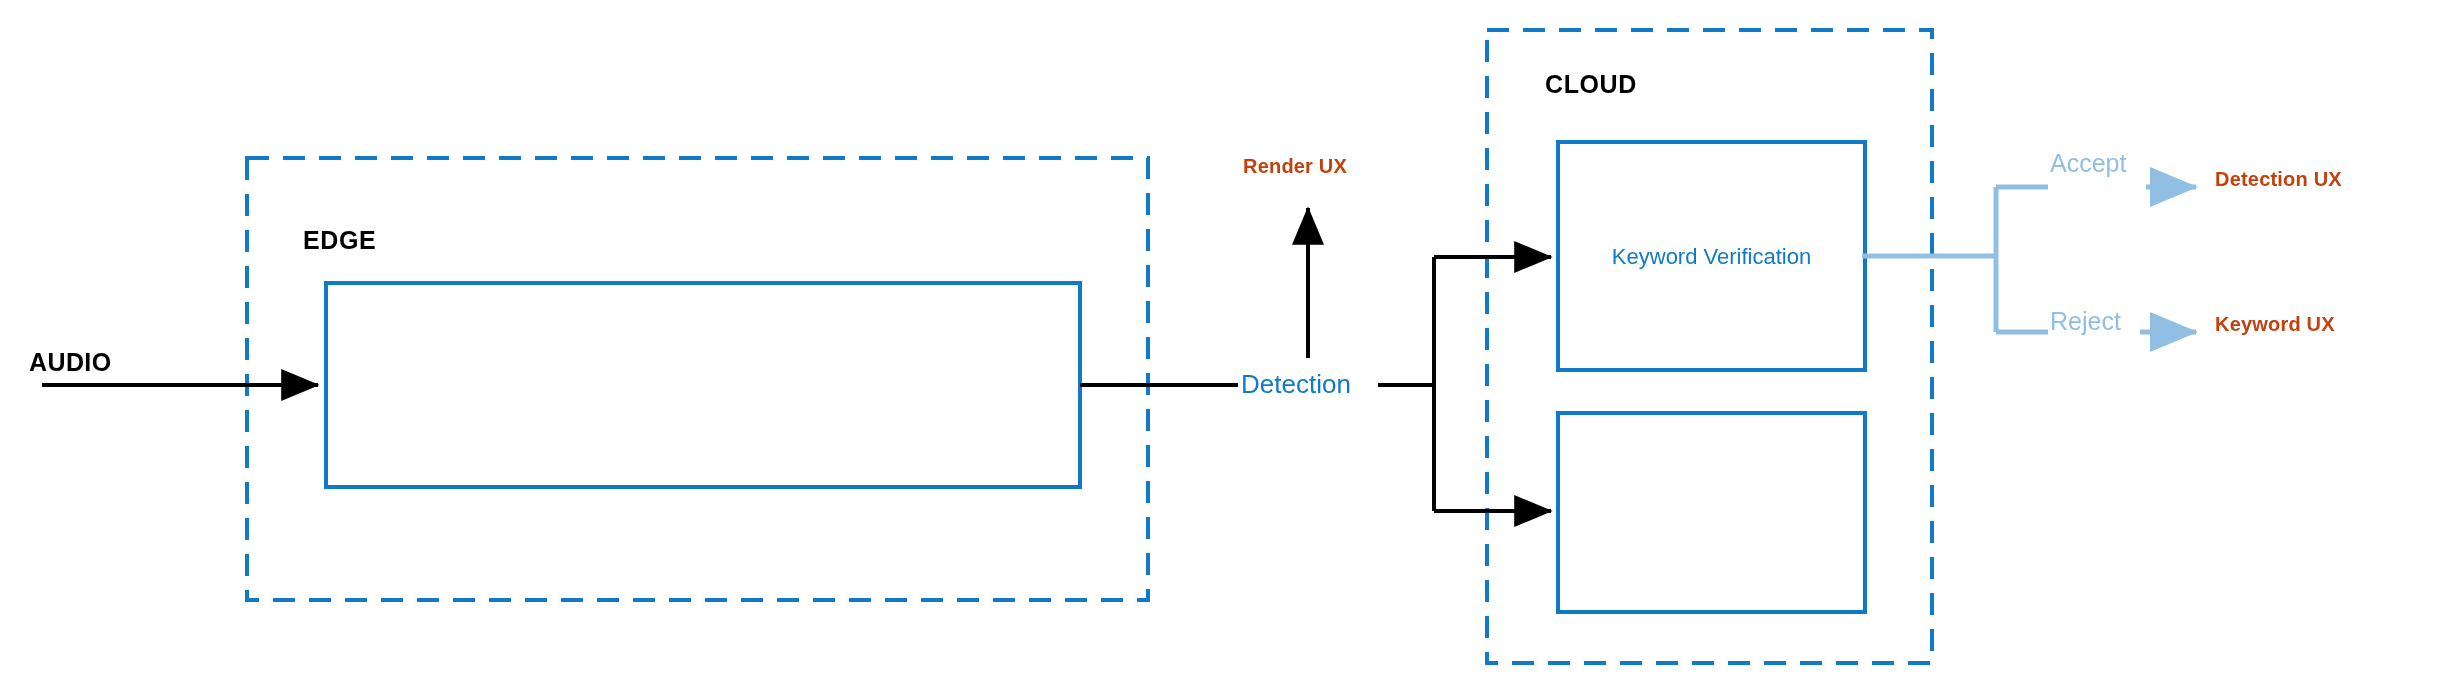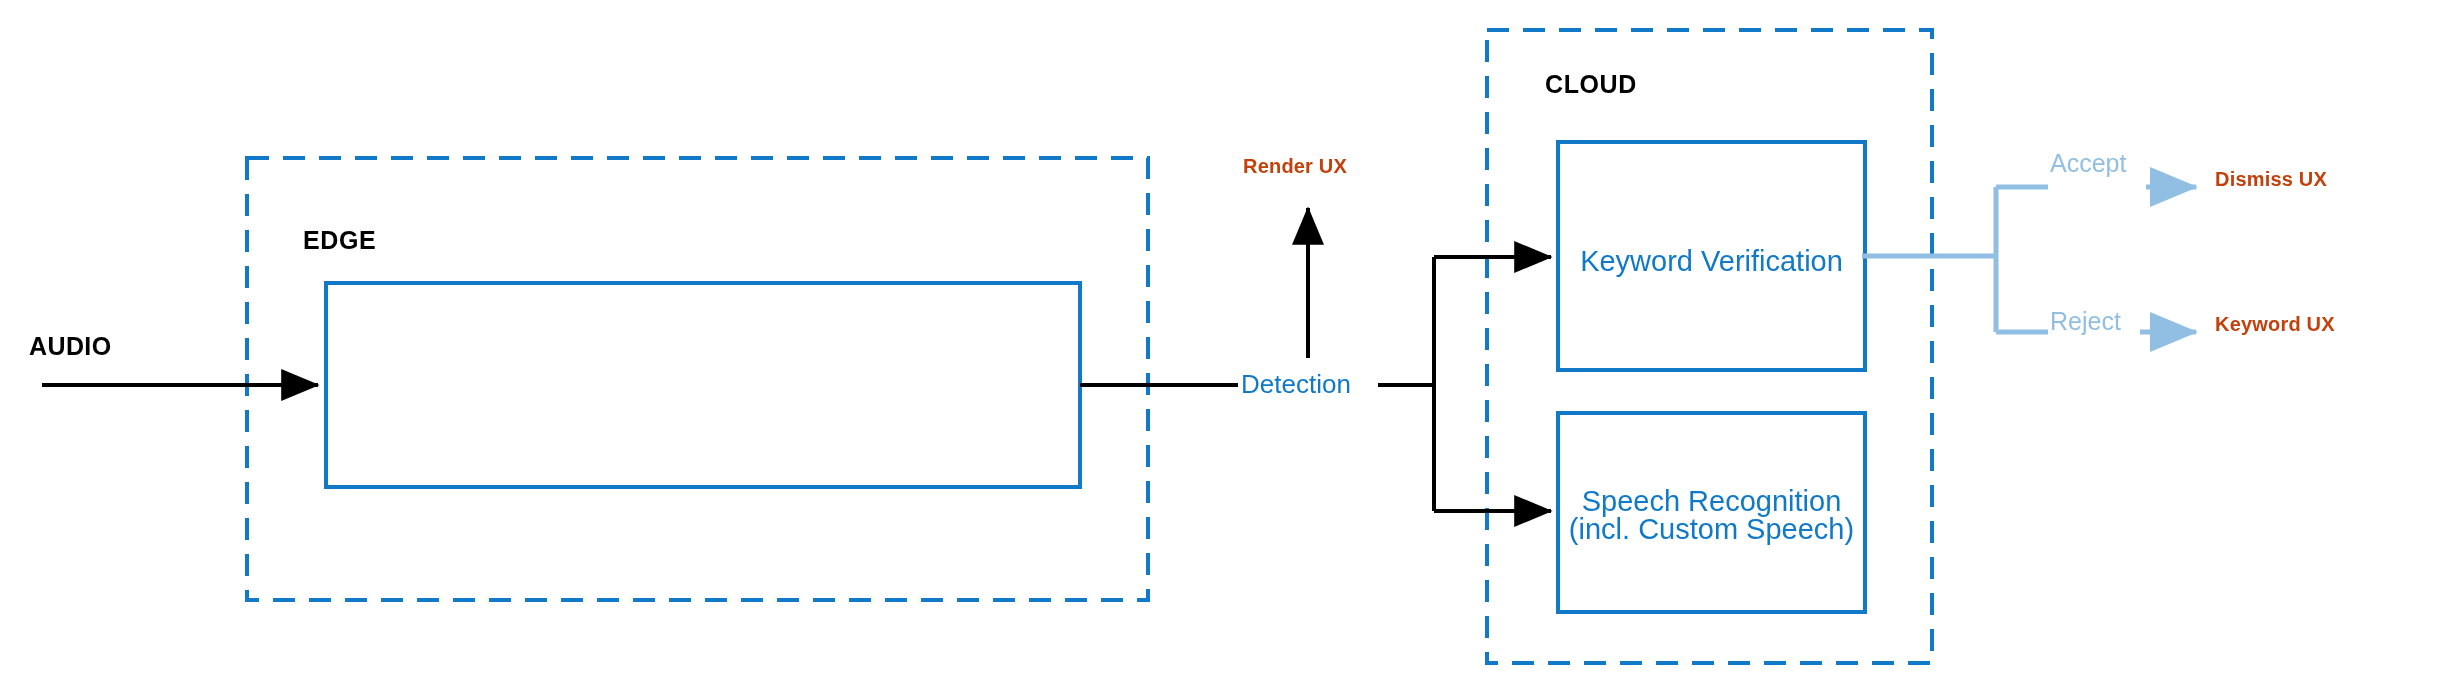--- a/index.html
+++ b/index.html
@@ -37,24 +37,25 @@
     font-weight: bold;
     color: #000000;
     letter-spacing: 0.6px;
   }
   
   .io-label {
     font-size: 25px;
     font-weight: bold;
     color: #000000;
     letter-spacing: 0.4px;
+    margin-top: 16px;
   }
   
   .box-text {
-    font-size: 29px;
+    font-size: 22px;
     font-weight: normal;
     color: #1079C8;
     text-align: center;
   }
   
   .flow-label {
     font-size: 26px;
     font-weight: normal;
     color: #1079C8;
   }
@@ -123,28 +124,26 @@
 
   <div class="lbl zone-title" style="left:303px; top:199px;margin-top:27px;">EDGE</div>
 
   <div class="lbl zone-title" style="left:1545px; top:70px;">CLOUD</div>
 
   <div class="lbl io-label" style="left:29px; top:332px;">AUDIO</div>
 
 
   <div class="lbl box-text" style="left:1558px; top:244px; width:307px;">Keyword Verification</div>
 
-  <div class="lbl box-text" style="left:1558px; top:484px; width:307px;">Speech Recognition</div>
-  <div class="lbl box-text" style="left:1558px; top:512px; width:307px;">(incl. Custom Speech)</div>
 
   <div class="lbl flow-label" style="left:1241px; top:369px;">Detection</div>
 
   <div class="lbl outcome-label" style="left:1243px; top:155px;">Render UX</div>
 
   <div class="lbl branch-label" style="left:2050px; top:149px;">Accept</div>
 
   <div class="lbl branch-label" style="left:2050px; top:307px;">Reject</div>
 
-  <div class="lbl outcome-label" style="left:2215px; top:168px;">Dismiss UX</div>
+  <div class="lbl outcome-label" style="left:2215px; top:168px;">Detection UX</div>
 
   <div class="lbl outcome-label" style="left:2215px; top:313px;">Keyword UX</div>
 
 </div>
 
 </body></html>

